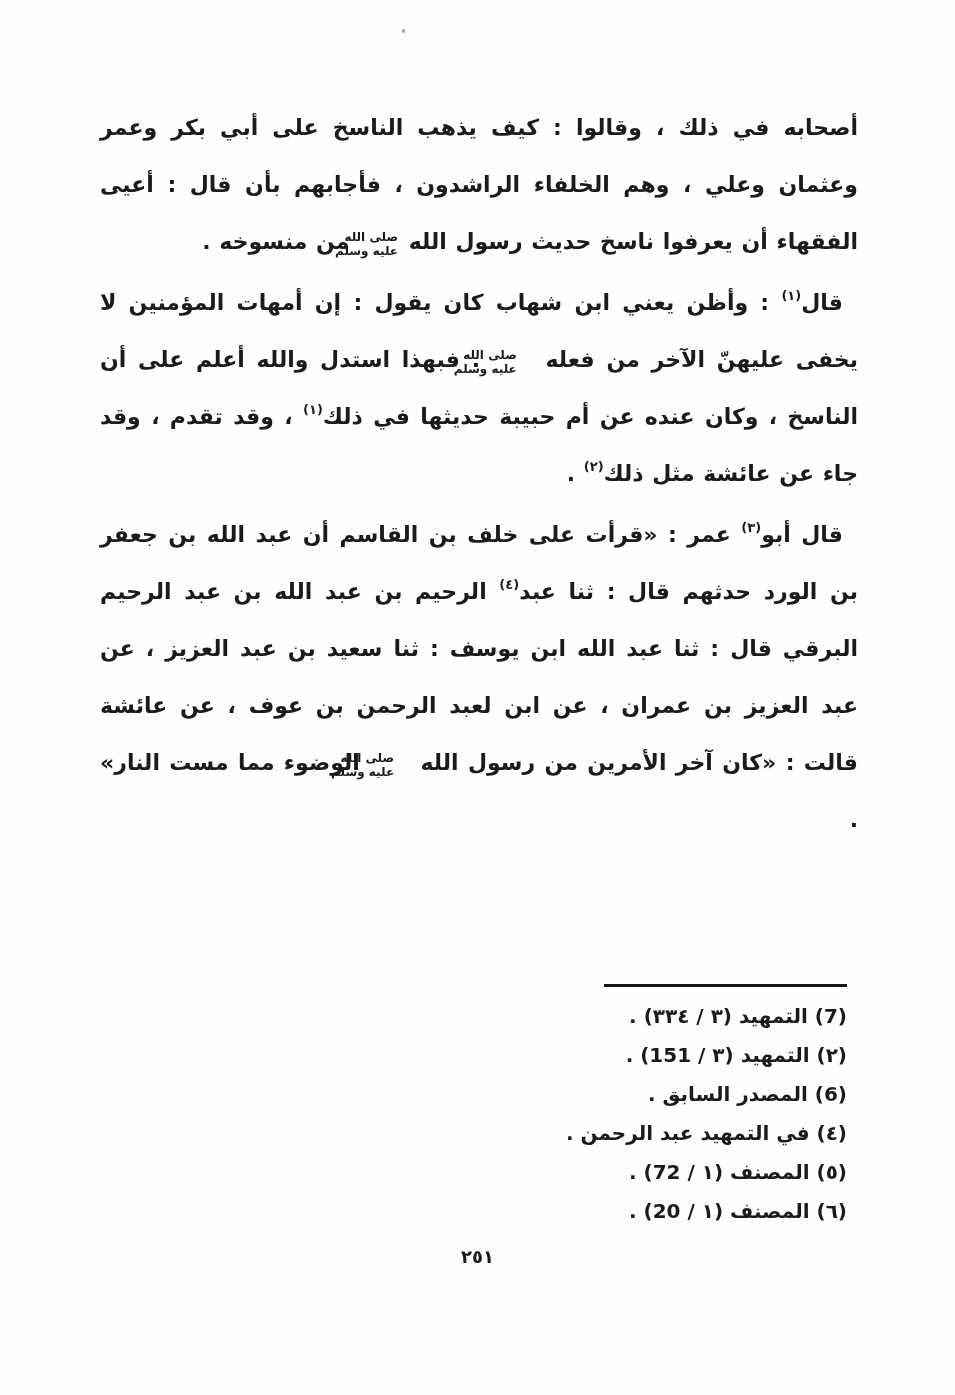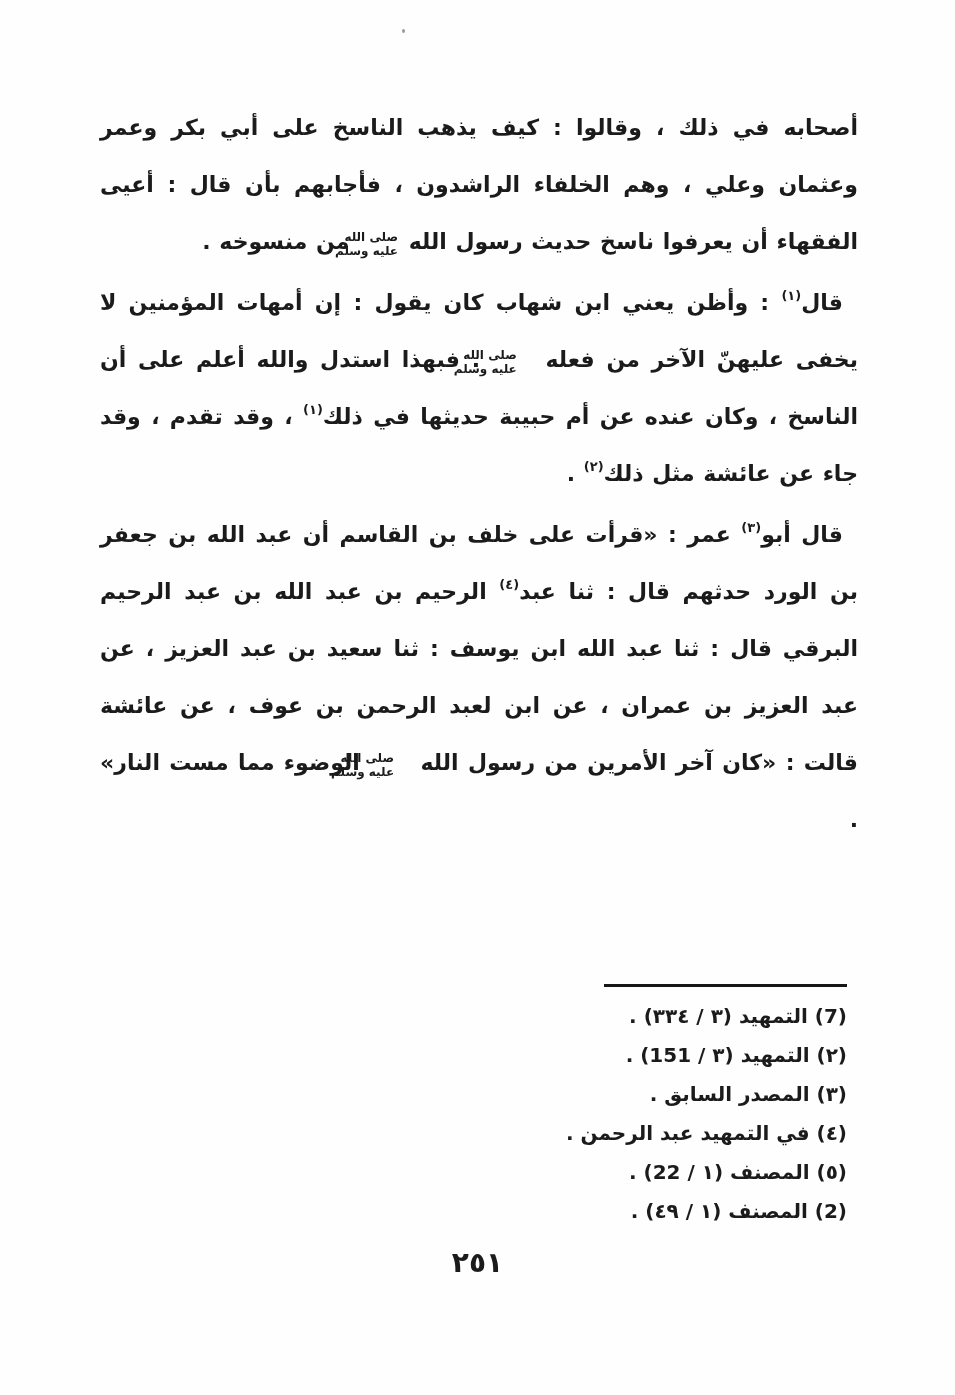--- a/index.html
+++ b/index.html
@@ -80,21 +80,21 @@
     line-height: 39px;
     text-align: right;
   }
   .fn-item { white-space: nowrap; }
   .page-number {
     position: absolute;
     top: 1246px;
     left: 0;
     right: 0;
     text-align: center;
-    font-size: 28px;
+    font-size: 18px;
     font-weight: bold;
     letter-spacing: 2px;
   }
 </style>
 </head>
 <body>
 
 <div class="page">
 
   <div class="artifact-dot"></div>
@@ -103,22 +103,22 @@
       <div class="para">أصحابه في ذلك ، وقالوا : كيف يذهب الناسخ على أبي بكر وعمر وعثمان وعلي ، وهم الخلفاء الراشدون ، فأجابهم بأن قال : أعيى الفقهاء أن يعرفوا ناسخ حديث رسول الله <span class="saw"><span>صلى الله</span><span>عليه وسلم</span></span> من منسوخه .</div>
       <div class="para indent">قال<sup class="fnref">(١)</sup> : وأظن يعني ابن شهاب كان يقول : إن أمهات المؤمنين لا يخفى عليهنّ الآخر من فعله <span class="saw"><span>صلى الله</span><span>عليه وسلم</span></span> . فبهذا استدل والله أعلم على أن الناسخ ، وكان عنده عن أم حبيبة حديثها في ذلك<sup class="fnref">(١)</sup> ، وقد تقدم ، وقد جاء عن عائشة مثل ذلك<sup class="fnref">(٢)</sup> .</div>
       <div class="para indent">قال أبو<sup class="fnref">(٣)</sup> عمر : «قرأت على خلف بن القاسم أن عبد الله بن جعفر بن الورد حدثهم قال : ثنا عبد<sup class="fnref">(٤)</sup> الرحيم بن عبد الله بن عبد الرحيم البرقي قال : ثنا عبد الله ابن يوسف : ثنا سعيد بن عبد العزيز ، عن عبد العزيز بن عمران ، عن ابن لعبد الرحمن بن عوف ، عن عائشة قالت : «كان آخر الأمرين من رسول الله <span class="saw"><span>صلى الله</span><span>عليه وسلم</span></span> الوضوء مما مست النار» .</div>
     </main>
 
   <section class="footnote-section">
     <div class="fn-rule"></div>
     <div class="fn-list">
         <div class="fn-item">(7) التمهيد (٣ / ٣٣٤) .</div>
         <div class="fn-item">(٢) التمهيد (٣ / 151) .</div>
-        <div class="fn-item">(٣) المصدر السابق .</div>
+        <div class="fn-item">(6) المصدر السابق .</div>
         <div class="fn-item">(٤) في التمهيد عبد الرحمن .</div>
-        <div class="fn-item">(٥) المصنف (١ / 22) .</div>
-        <div class="fn-item">(2) المصنف (١ / ٤٩) .</div>
+        <div class="fn-item">(٥) المصنف (١ / 72) .</div>
+        <div class="fn-item">(٦) المصنف (١ / 20) .</div>
       </div>
   </section>
 
   <div class="page-number">٢٥١</div>
 
 </div>
 
 </body></html>

